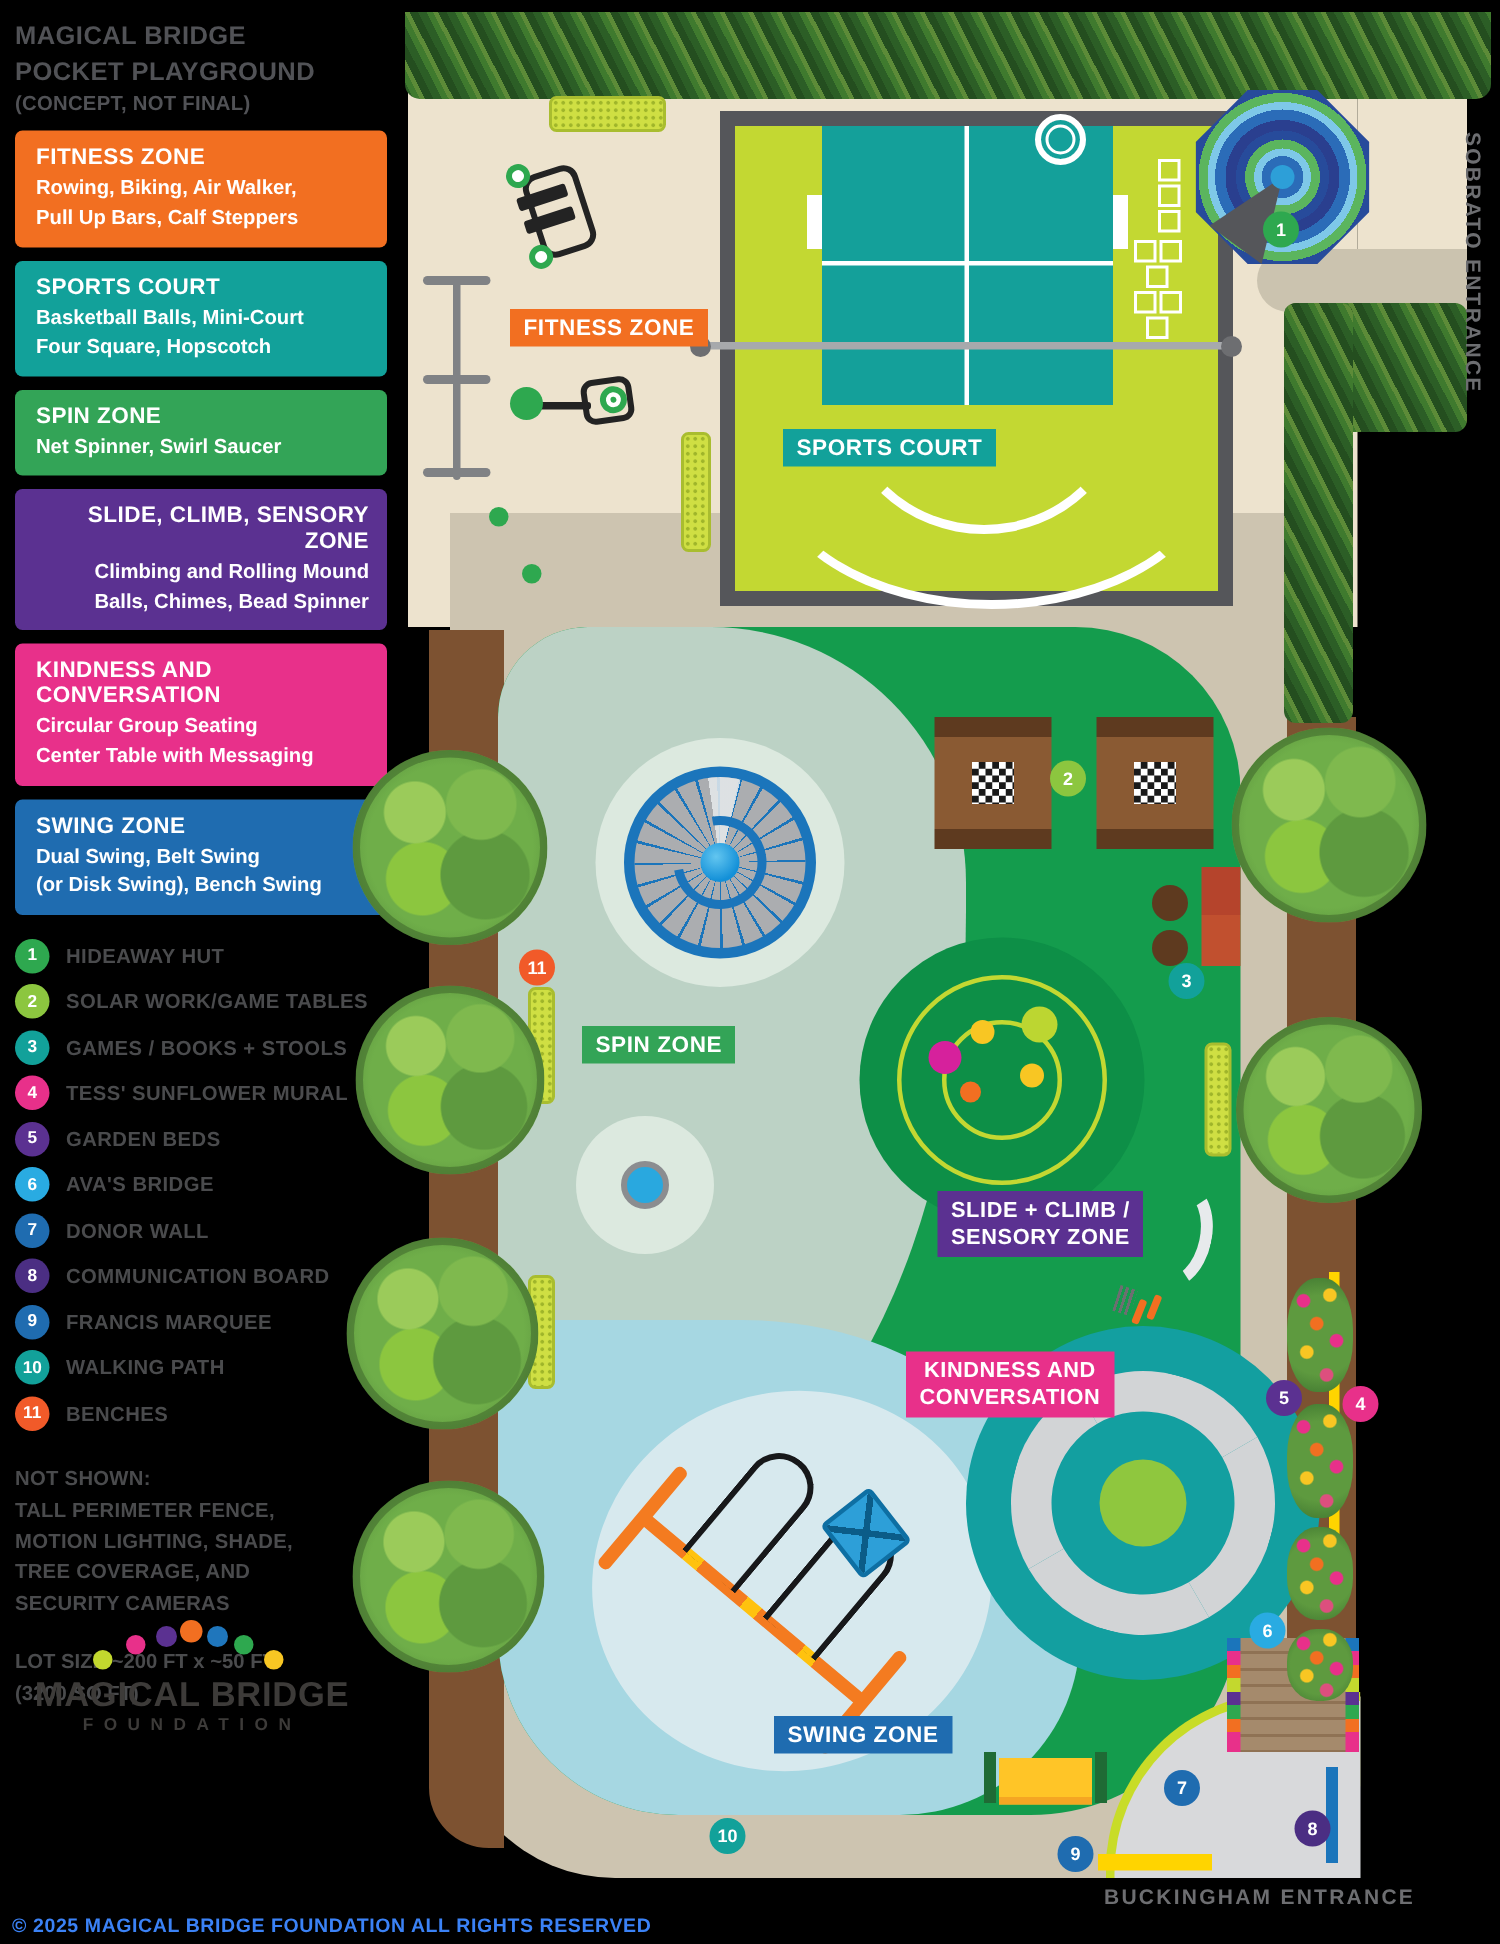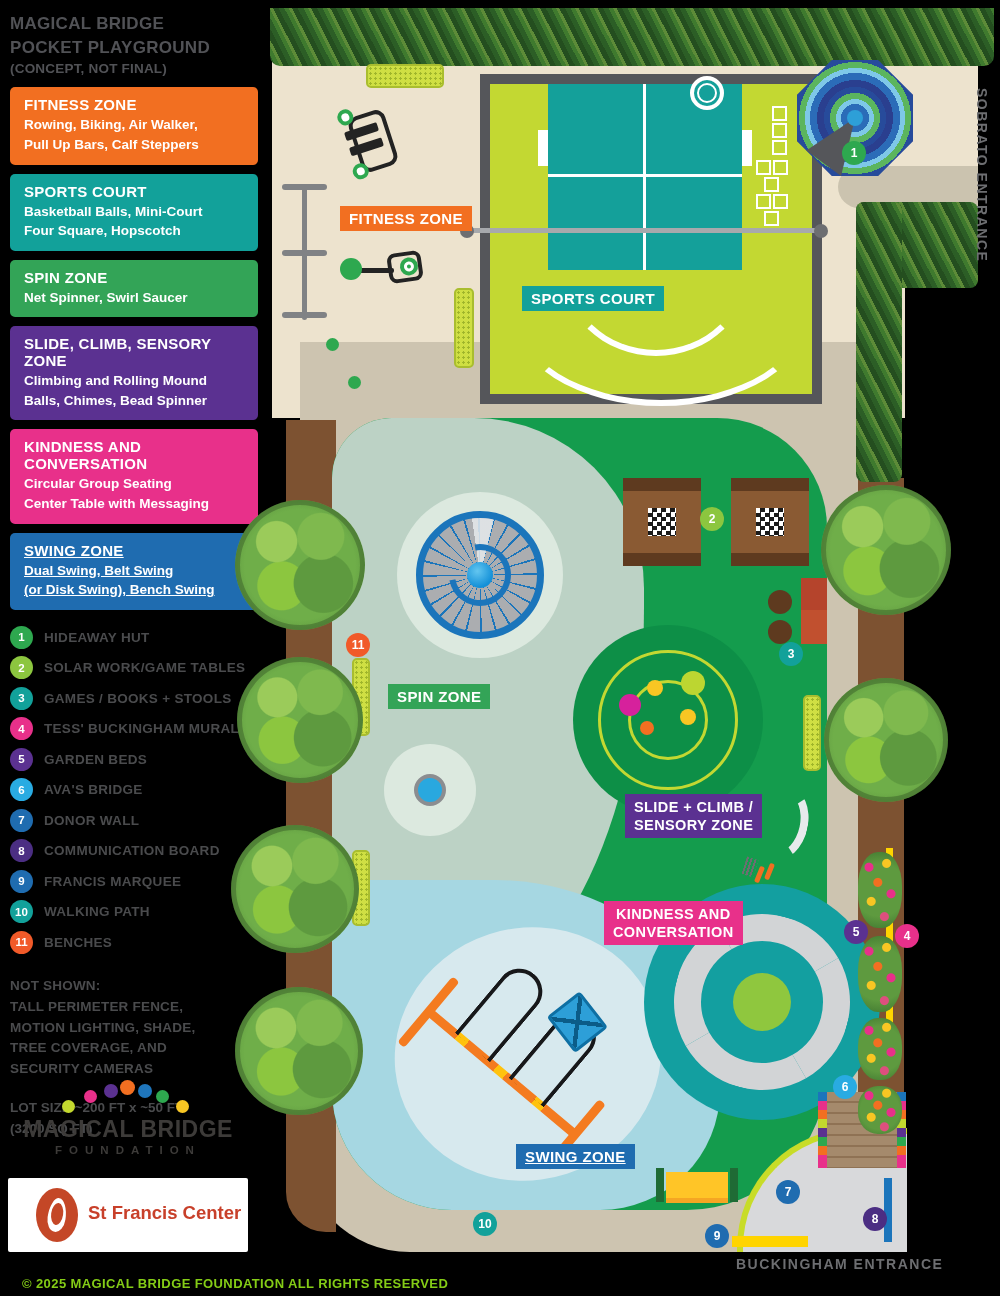--- a/index.html
+++ b/index.html
@@ -10,23 +10,23 @@
   
   .legend{position:absolute;left:10px;top:12px;width:248px;color:#4a4b4d;}
   .title-block{font-weight:bold;color:#515256;font-size:17px;line-height:1.4;letter-spacing:.3px;}
   .title-block .sub{font-size:13.5px;letter-spacing:.2px;}
   .zone-box{border-radius:5px;color:#fff;padding:9px 12px 10px 14px;margin-top:9px;}
   .zone-box .zt{font-weight:bold;font-size:15px;letter-spacing:.3px;}
   .zone-box .zd{font-weight:bold;font-size:13.5px;line-height:1.45;margin-top:2px;}
   .z-fitness{background:#F26F21;}
   .z-sports{background:#12A19A;}
   .z-spin{background:#33A457;}
-  .z-slide{background:#5B3191;}
+  .z-slide{background:#5B3191;text-align:right;}
   .z-kind{background:#E8308A;}
-  .z-swing{background:#1F6CB0;text-decoration:underline;}
+  .z-swing{background:#1F6CB0;}
 
   .key-list{margin-top:16px;}
   .key-item{display:flex;align-items:center;margin-bottom:7.5px;}
   .kc{width:23px;height:23px;border-radius:50%;color:#fff;font-size:11.5px;font-weight:bold;
       display:flex;align-items:center;justify-content:center;flex:0 0 23px;}
   .kl{margin-left:11px;font-weight:bold;font-size:13.5px;color:#4a4b4d;letter-spacing:.3px;}
   .m-green{background:#2EA84F;} .m-lime{background:#8CC63F;} .m-teal{background:#12A19A;}
   .m-pink{background:#E8308A;} .m-purple{background:#5B3191;} .m-cyan{background:#29ABE2;}
   .m-blue{background:#1F6CB0;} .m-dkpurple{background:#4B2E83;} .m-orange{background:#F15A29;}
 
@@ -40,21 +40,21 @@
            font-size:23px;color:#3d3b39;letter-spacing:.5px;}
   .mb-found{position:absolute;top:62px;left:0;width:240px;text-align:center;font-weight:bold;
             font-size:11.5px;color:#3d3b39;letter-spacing:7px;}
   .sf-box{position:absolute;left:8px;top:1178px;width:240px;height:74px;background:#fff;border-radius:2px;}
   .sf-oval{position:absolute;left:28px;top:10px;width:42px;height:54px;border-radius:50%;background:#C44727;}
   .sf-fig{position:absolute;left:12px;top:10px;width:18px;height:34px;background:#fff;
           border-radius:50% 50% 50% 50%/60% 60% 40% 40%;transform:rotate(8deg);}
   .sf-fig:before{content:"";position:absolute;left:3px;top:5px;width:12px;height:22px;background:#C44727;
           border-radius:50%;}
   .sf-text{position:absolute;left:80px;top:24px;width:155px;font-weight:bold;font-size:18.5px;color:#C8402A;}
-  .footer{position:absolute;left:22px;top:1276px;font-weight:bold;font-size:13px;color:#84cc16;letter-spacing:.4px;}
+  .footer{position:absolute;left:8px;top:1276px;font-weight:bold;font-size:13px;color:#3b82f6;letter-spacing:.4px;}
 
   
   .hedge{background:
       repeating-linear-gradient(63deg,#2c5e26 0 5px,#3f7a2e 5px 9px,#5d8b38 9px 12px,#244e1f 12px 17px),
       #35642a;}
   .hedge-top{left:270px;top:8px;width:724px;height:58px;border-radius:0 0 10px 10px;}
   .beige{background:#EDE3CE;}
   .tanpath{background:#CDC4B0;}
   .soil{background:#7D5231;}
 
@@ -258,21 +258,21 @@
       <div class="key-item">
           <span class="kc m-lime">2</span>
           <span class="kl">SOLAR WORK/GAME TABLES</span>
         </div>
       <div class="key-item">
           <span class="kc m-teal">3</span>
           <span class="kl">GAMES / BOOKS + STOOLS</span>
         </div>
       <div class="key-item">
           <span class="kc m-pink">4</span>
-          <span class="kl">TESS' BUCKINGHAM MURAL</span>
+          <span class="kl">TESS' SUNFLOWER MURAL</span>
         </div>
       <div class="key-item">
           <span class="kc m-purple">5</span>
           <span class="kl">GARDEN BEDS</span>
         </div>
       <div class="key-item">
           <span class="kc m-cyan">6</span>
           <span class="kl">AVA'S BRIDGE</span>
         </div>
       <div class="key-item">
@@ -315,26 +315,20 @@
     <span class="dot" style="left:76px;top:8px;width:13px;height:13px;background:#E8308A;"></span>
     <span class="dot" style="left:96px;top:2px;width:14px;height:14px;background:#5B3191;"></span>
     <span class="dot" style="left:112px;top:-2px;width:15px;height:15px;background:#F26F21;"></span>
     <span class="dot" style="left:130px;top:2px;width:14px;height:14px;background:#1F76BC;"></span>
     <span class="dot" style="left:148px;top:8px;width:13px;height:13px;background:#2EA84F;"></span>
     <span class="dot" style="left:168px;top:18px;width:13px;height:13px;background:#F8C623;"></span>
     <div class="mb-name">MAGICAL BRIDGE</div>
     <div class="mb-found">FOUNDATION</div>
   </div>
 
-  <div class="sf-box">
-    <div class="sf-oval">
-        <div class="sf-fig"></div>
-      </div>
-    <div class="sf-text">St Francis Center</div>
-  </div>
 
   <div class="footer">© 2025 MAGICAL BRIDGE FOUNDATION  ALL RIGHTS RESERVED</div>
 
   <div class="abs beige" style="left:272px;top:58px;width:633px;height:360px;"></div>
   <div class="abs beige" style="left:905px;top:58px;width:73px;height:148px;"></div>
   <div class="abs" style="left:838px;top:166px;width:140px;height:42px;background:#CBC3AF;border-radius:21px 0 0 21px;"></div>
   <div class="abs tanpath" style="left:300px;top:342px;width:563px;height:910px;border-radius:0 0 70px 110px;"></div>
   <div class="abs soil" style="left:286px;top:420px;width:50px;height:812px;border-radius:0 0 0 40px;"></div>
   <div class="abs soil" style="left:858px;top:478px;width:46px;height:656px;"></div>
 

